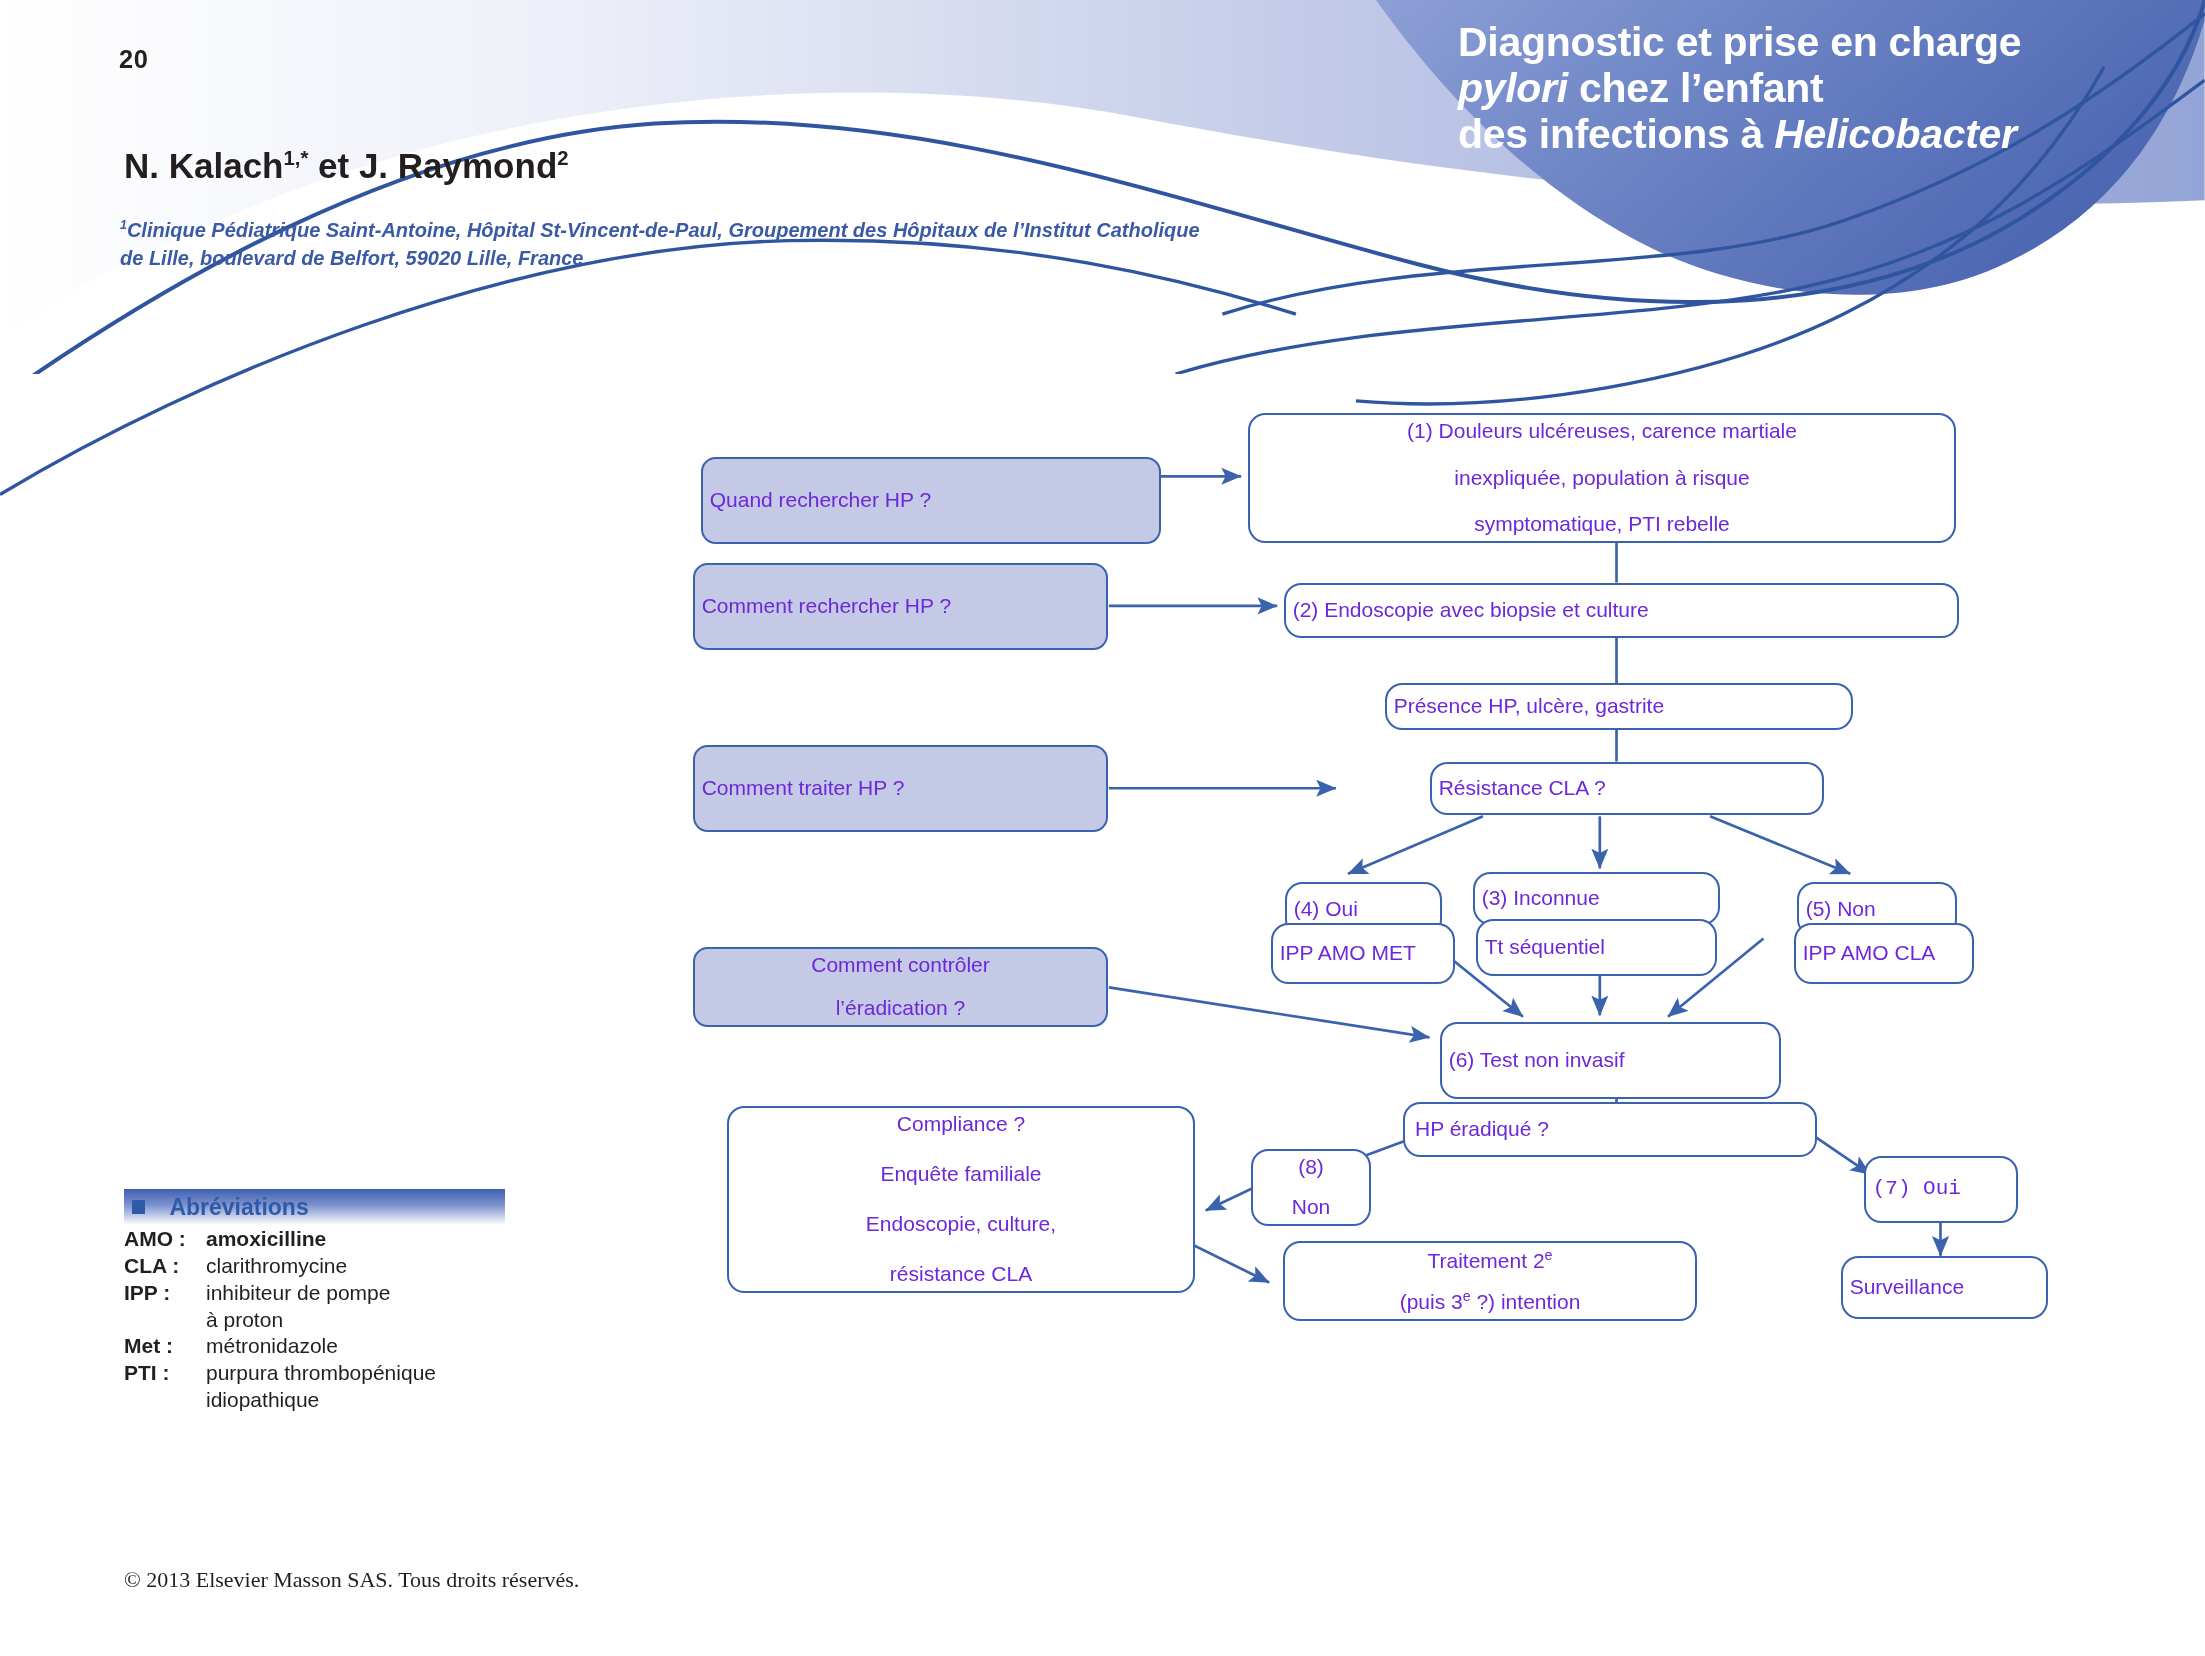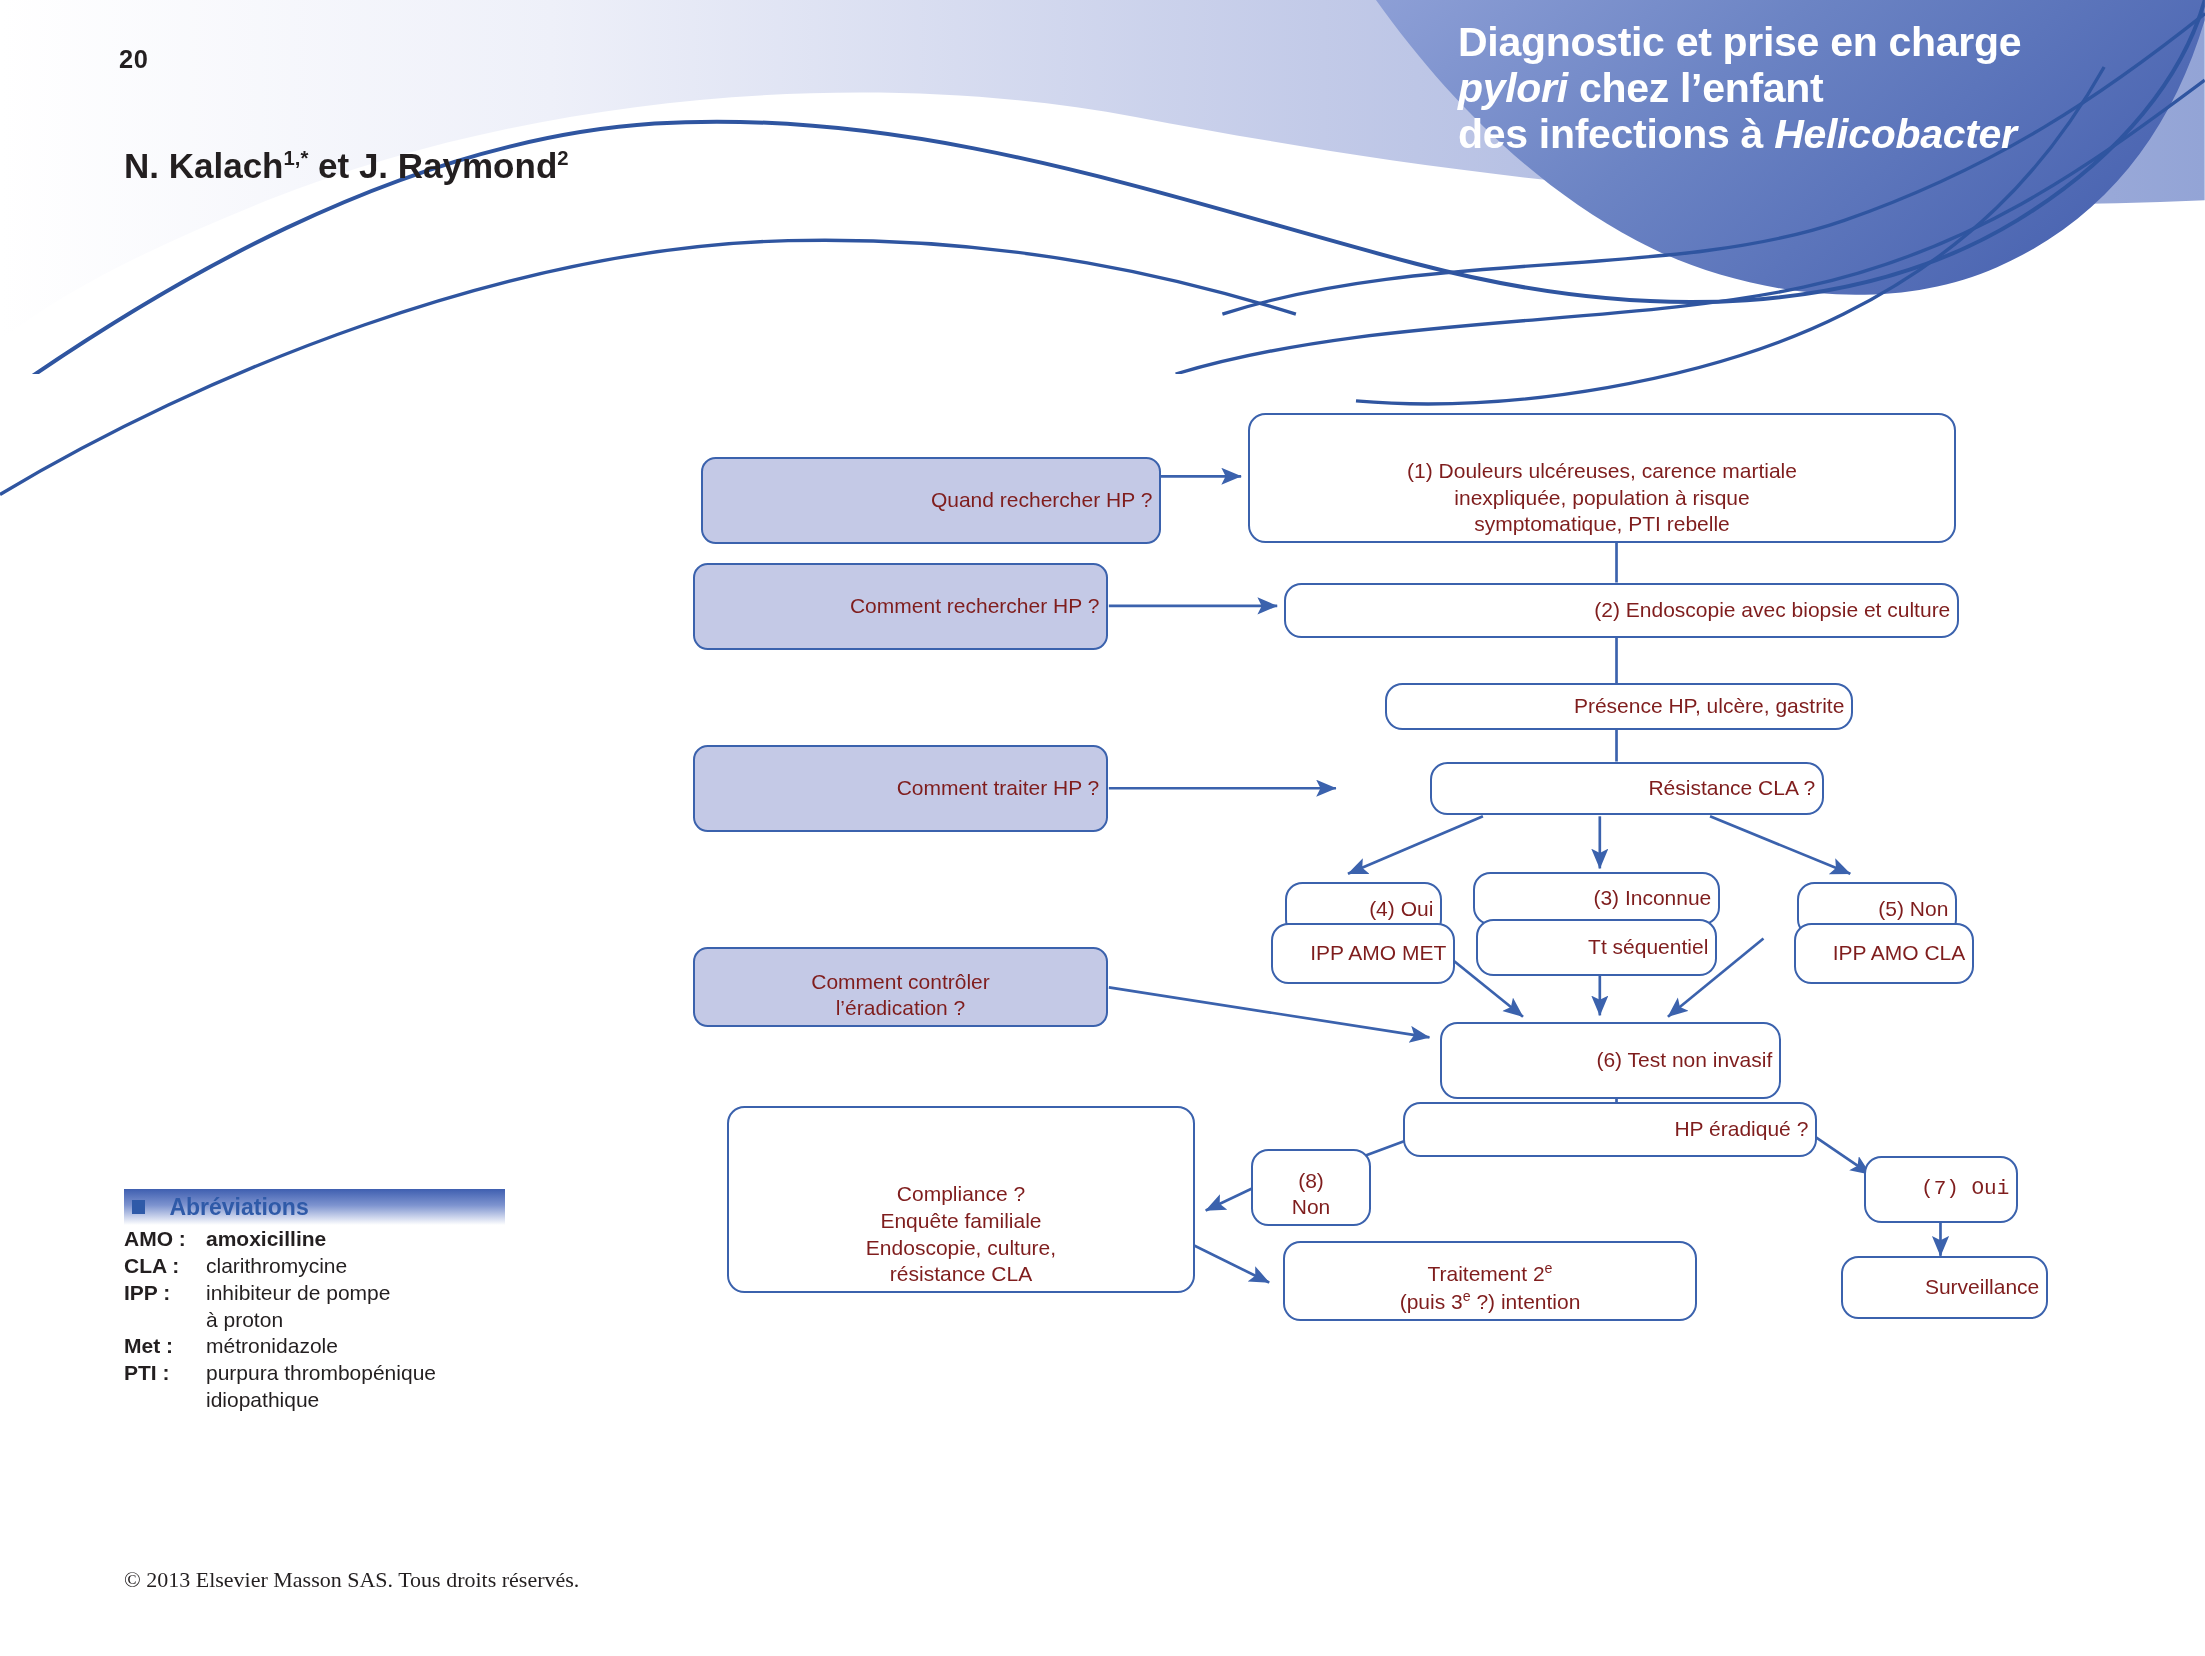--- a/index.html
+++ b/index.html
@@ -132,23 +132,23 @@
     pointer-events: none;
   }
   .node {
     position: absolute;
     box-sizing: border-box;
     border: 2px solid #3b62ad;
     border-radius: 17.4px;
     background: #ffffff;
     display: flex;
     align-items: center;
-    justify-content: flex-end;
+    justify-content: space-between;
     text-align: center;
-    color: #7f1d1d;
+    color: #6d28d9;
     font-size: 21px;
     line-height: 1.28;
     padding: 2.7px 6.7px;
   }
   .node.q {
     background: #c4c9e6;
     border-color: #3b62ad;
     border-radius: 14.7px;
   }
   .node sup { font-size: 0.68em; vertical-align: super; }
@@ -205,20 +205,21 @@
 
 <div id="header-title">
   <div>Diagnostic et prise en charge</div>
   <div><span class="ital">pylori</span><span> chez l’enfant</span></div>
   <div><span>des infections à </span><span class="ital">Helicobacter</span></div>
 </div>
 
 <div id="authors"><span>N. Kalach</span><sup>1,*</sup><span> et J. Raymond</span><sup>2</sup></div>
 
 <div id="affiliations">
+  <div><sup>1</sup><span>Clinique Pédiatrique Saint-Antoine, Hôpital St-Vincent-de-Paul, Groupement des Hôpitaux de l’Institut Catholique de Lille, boulevard de Belfort, 59020 Lille, France</span></div>
 </div>
 
 <div id="abbrev-box">
   <div id="abbrev-title">
     <span class="sq"></span>
     <span>Abréviations</span>
   </div>
   <div id="abbrev-list">
     <div class="abbr-row">
       <span class="abbr-key">AMO :</span>

